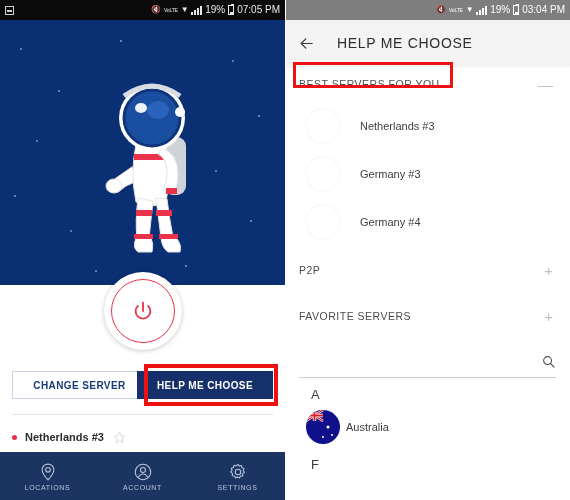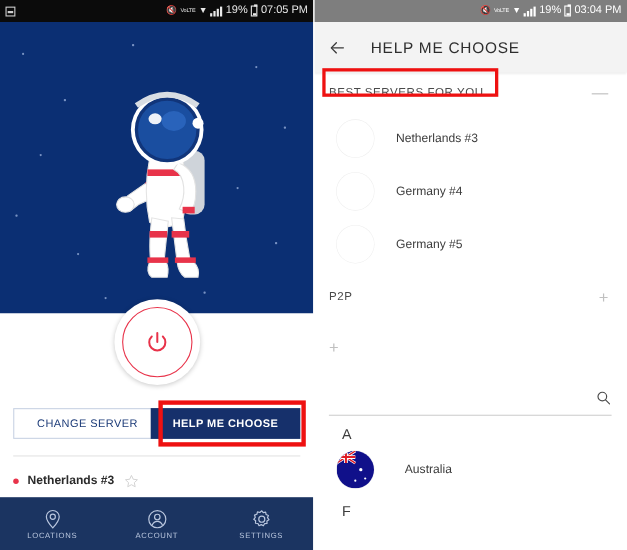--- a/index.html
+++ b/index.html
@@ -53,21 +53,21 @@
     box-shadow:0 1px 5px rgba(0,0,0,.22);
     display:flex;align-items:center;justify-content:center;
   }
   .power-ring { width:64px;height:64px;border-radius:50%;border:1.5px solid #e8334a;
     display:flex;align-items:center;justify-content:center; }
   .power-glyph { width:22px; height:22px; }
 
   .btn-row { position:absolute; top:371px; left:12px; width:261px; height:28px; display:flex; }
   .btn-change {
     flex:1; border:1px solid #c9d3e4; background:#fff; color:#1b3a77;
-    font-size:10px; font-weight:normal; letter-spacing:.4px;
+    font-size:10px; font-weight:bold; letter-spacing:.4px;
     display:flex; align-items:center; justify-content:center;
   }
   .btn-help {
     width:136px; background:#16306b; color:#fff;
     font-size:10px; font-weight:bold; letter-spacing:.4px;
     display:flex; align-items:center; justify-content:center;
     margin-left:-10px; position:relative; z-index:2;
   }
   .annot-help { position:absolute; left:144px; top:364px; width:134px; height:42px;
     border:4px solid #ee1111; z-index:3; pointer-events:none; }
@@ -107,21 +107,21 @@
   .flag-band { width:100%; height:33.34%; }
   .srv-name { font-size:11px; color:#3c3c3c; }
 
   .search-box { margin:14px 14px 0 14px; height:30px; border-bottom:1.5px solid #cfcfcf;
     display:flex; align-items:center; justify-content:flex-end; }
   .search-input { border:none; outline:none; background:transparent; flex:1; font-size:11px;
     font-family:"Liberation Sans", sans-serif; color:#3c3c3c; }
   .search-ico { width:15px; height:15px; margin-bottom:3px; }
 
   .alpha { padding:9px 0 4px 26px; font-size:13px; color:#3c3c3c; }
-  .country-row { height:42px; display:flex; align-items:center; padding-left:21px; gap:28px; }
+  .country-row { height:42px; display:flex; align-items:center; padding-left:21px; gap:6px; }
   .gap-line { position:absolute; left:285px; top:0; width:1px; height:500px; background:#ffffff; z-index:9; }
 </style>
 </head>
 <body>
 
 <div class="screen">
 
   <div class="panel-left">
 
     <div class="statusbar dark">
@@ -292,38 +292,39 @@
       </span>
       <span class="srv-name">Netherlands #3</span>
     </div>
 
     <div class="srv-row">
       <span class="flag">
         <span class="flag-band" style="background:#000000"></span>
         <span class="flag-band" style="background:#dd0000"></span>
         <span class="flag-band" style="background:#ffce00"></span>
       </span>
-      <span class="srv-name">Germany #4</span>
+      <span class="srv-name">Germany #3</span>
     </div>
 
     <div class="srv-row">
       <span class="flag">
         <span class="flag-band" style="background:#000000"></span>
         <span class="flag-band" style="background:#dd0000"></span>
         <span class="flag-band" style="background:#ffce00"></span>
       </span>
-      <span class="srv-name">Germany #5</span>
+      <span class="srv-name">Germany #4</span>
     </div>
 
     <div class="sec-head" style="margin-top:6px">
       <span class="sec-title">P2P</span>
       <span class="sec-sign">+</span>
     </div>
 
     <div class="sec-head" style="margin-top:10px">
+      <span class="sec-title">FAVORITE SERVERS</span>
       <span class="sec-sign">+</span>
     </div>
 
     <div class="search-box">
       <input class="search-input" type="text" value="" placeholder="" style="">
       <svg class="search-ico" viewBox="0 0 24 24">
         <circle cx="10.5" cy="10.5" r="6.3" fill="none" stroke="#4a4a4a" stroke-width="1.7"></circle>
         <path d="M15.2 15.2 L21 21" fill="none" stroke="#4a4a4a" stroke-width="1.7" stroke-linecap="round"></path>
       </svg>
     </div>

